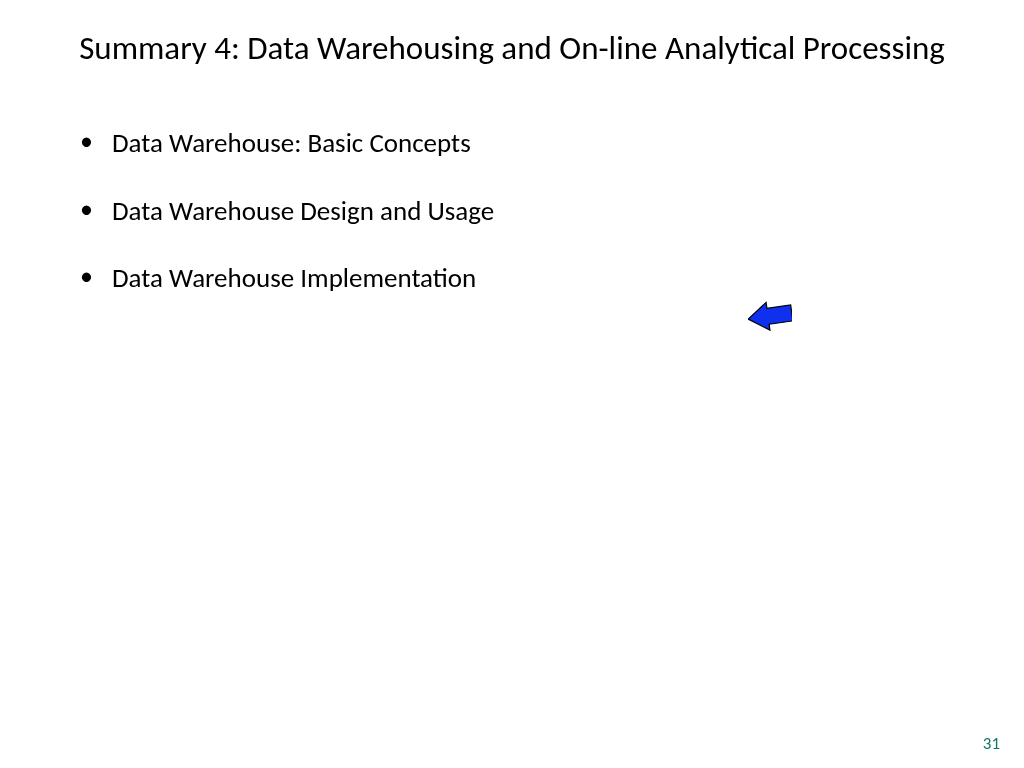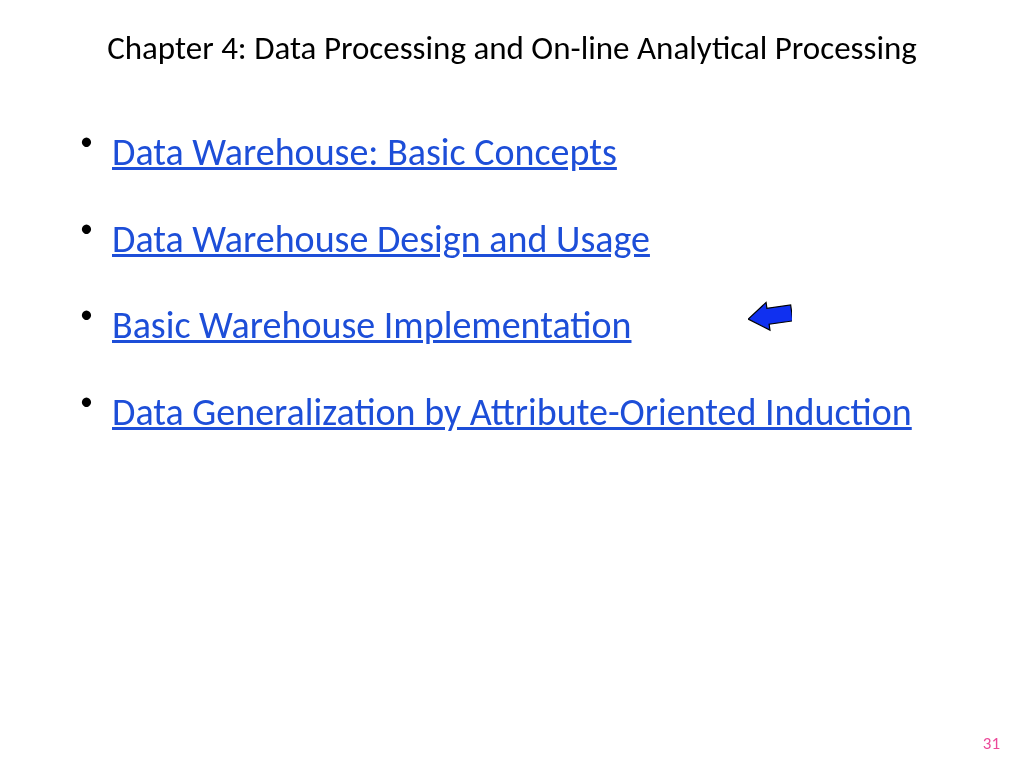--- a/index.html
+++ b/index.html
@@ -24,27 +24,26 @@
       text-align: center;
       line-height: 1.25;
       margin-bottom: 50px;
       color: #000000;
     }
     .bullets {
       list-style: none;
       padding-left: 20px;
     }
     .bullets li {
-      font-size: 38px;
+      font-size: 27px;
       line-height: 1.75;
       margin-bottom: 20px;
       position: relative;
       padding-left: 32px;
-      color: #1d4ed8;
-      text-decoration: underline;
+      color: #000000;
     }
     .bullets li::before {
       content: "•";
       position: absolute;
       left: 0;
       top: 0;
       font-size: 26px;
       color: #000000;
     }
     .arrow {
@@ -52,34 +51,33 @@
       left: 748px;
       top: 300px;
       width: 44px;
       height: 32px;
     }
     .page-number {
       position: absolute;
       bottom: 14px;
       right: 24px;
       font-size: 17px;
-      color: #ec4899;
+      color: #0f766e;
     }
   </style>
 </head>
 <body>
 
 <div class="slide">
-  <h1 class="title">Chapter 4: Data Processing and On-line Analytical Processing</h1>
+  <h1 class="title">Summary 4: Data Warehousing and On-line Analytical Processing</h1>
 
   <ul class="bullets">
     <li>Data Warehouse: Basic Concepts</li>
     <li>Data Warehouse Design and Usage</li>
-    <li>Basic Warehouse Implementation</li>
-    <li>Data Generalization by Attribute-Oriented Induction</li>
+    <li>Data Warehouse Implementation</li>
   </ul>
 
   <div class="arrow">
     <svg viewBox="0 0 44 32" width="44" height="32">
       <polygon points="0,16 20,2 20,8 44,8 44,24 20,24 20,30" stroke="#000000" stroke-width="1.2" transform="rotate(-8 22 16)" fill="#1030f0"></polygon>
     </svg>
   </div>
 
   <div class="page-number">31</div>
 </div>

